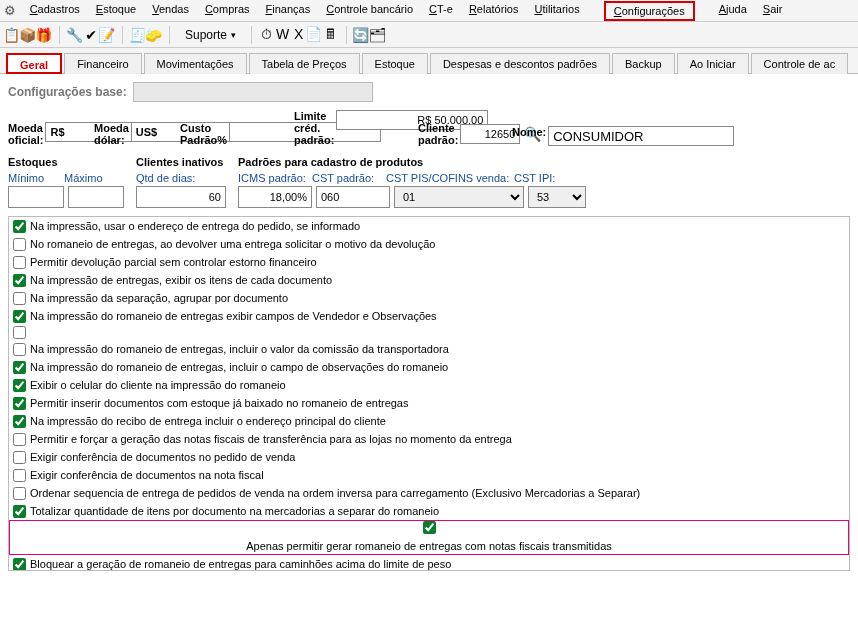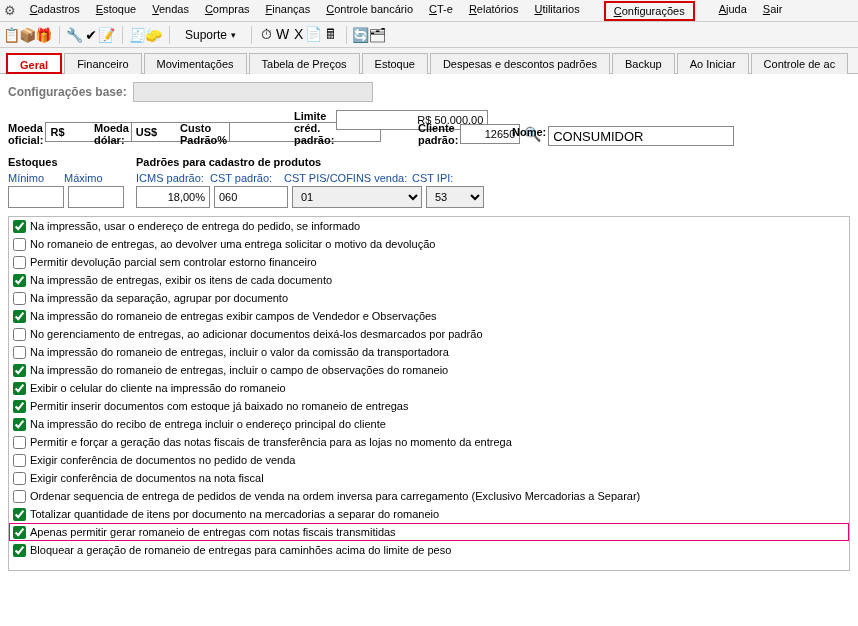--- a/index.html
+++ b/index.html
@@ -45,21 +45,21 @@
 .sub-group .sub-labels { display: flex; }
 .sub-group .sub-labels span { color: #1a4fa0; font-size: 11px; }
 .sub-group .sub-inputs { display: flex; gap: 4px; align-items: center; }
 .sub-group .sub-inputs input, .sub-group .sub-inputs select { height: 22px; border: 1px solid #888; padding: 2px 4px; font-size: 11px; font-family: inherit; }
 .val-right { text-align: right; }
 
 
 .check-list { border: 1px solid #bbb; height: 355px; overflow-y: auto; background: #fff; margin-top: 4px; }
 .check-item { display: flex; align-items: center; padding: 1px 4px; font-size: 11px; line-height: 16px; gap: 4px; }
 .check-item input[type=checkbox] { width: 13px; height: 13px; accent-color: #0a7d2a; cursor: pointer; }
-.check-item.highlighted { outline: 1.5px solid #e4007f; outline-offset: -1px; }
+.check-item.highlighted { outline: 1.5px solid #e4007f; outline-offset: -1px; flex-direction: column; }
 </style>
 </head>
 <body>
 
 <div class="menubar">
   <span class="gear">⚙</span>
   <div id="menu-items" style="display:flex;align-items:flex-start;">
       <span class="menu-item"><u>C</u>adastros</span>
       <span class="menu-item"><u>E</u>stoque</span>
       <span class="menu-item"><u>V</u>endas</span>
@@ -149,20 +149,29 @@
       <div class="sub-labels">
         <span style="width:56px;">Mínimo</span>
         <span style="width:56px;">Máximo</span>
       </div>
       <div class="sub-inputs">
         <input style="width: 56px;" class="val-right" value="">
         <input style="width: 56px;" class="val-right" value="">
       </div>
     </div>
 
+    <div class="sub-group">
+      <span class="sub-title">Clientes inativos</span>
+      <div class="sub-labels">
+        <span style="width:90px;">Qtd de dias:</span>
+      </div>
+      <div class="sub-inputs">
+        <input style="width: 90px;" class="val-right" value="60">
+      </div>
+    </div>
 
     <div class="sub-group">
       <span class="sub-title">Padrões para cadastro de produtos</span>
       <div class="sub-labels">
         <span style="width:74px;">ICMS padrão:</span>
         <span style="width:74px;">CST padrão:</span>
         <span style="width:128px;">CST PIS/COFINS venda:</span>
         <span style="width:56px;">CST IPI:</span>
       </div>
       <div class="sub-inputs">
@@ -194,21 +203,20 @@
       <div class="check-item">
         <input type="checkbox" style="">
         <span>Na impressão da separação, agrupar por documento</span>
       </div>
       <div class="check-item">
         <input type="checkbox" checked="" style="">
         <span>Na impressão do romaneio de entregas exibir campos de Vendedor e Observações</span>
       </div>
       <div class="check-item">
         <input type="checkbox" style="">
-        <span>No gerenciamento de entregas, ao adicionar documentos deixá-los desmarcados por padrão</span>
       </div>
       <div class="check-item">
         <input type="checkbox" style="">
         <span>Na impressão do romaneio de entregas, incluir o valor da comissão da transportadora</span>
       </div>
       <div class="check-item">
         <input type="checkbox" checked="" style="">
         <span>Na impressão do romaneio de entregas, incluir o campo de observações do romaneio</span>
       </div>
       <div class="check-item">

